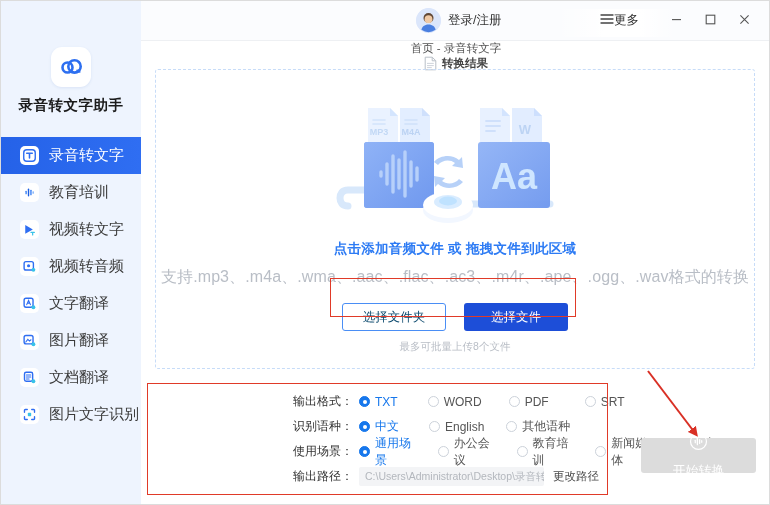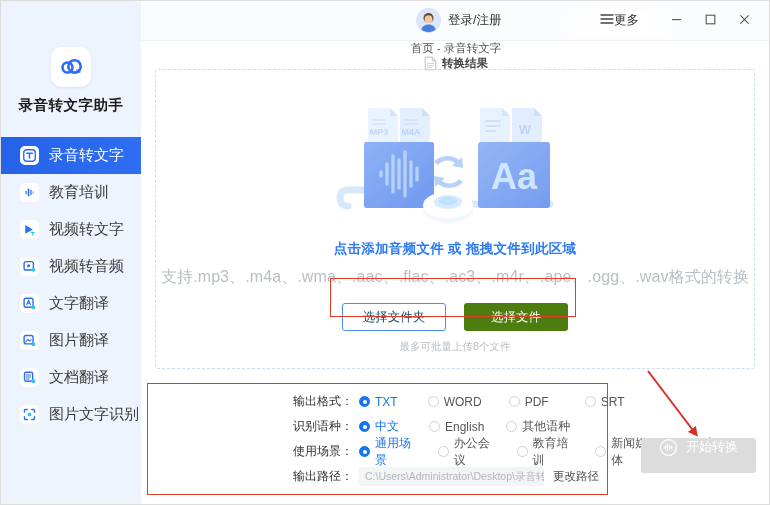--- a/index.html
+++ b/index.html
@@ -171,21 +171,21 @@
     font-size: 12.5px;
     display: flex; align-items: center; justify-content: center;
     cursor: pointer;
   }
   .btn-outline {
     border: 1px solid #4a8ef5;
     color: #0c4a6e;
     background: #ffffff;
   }
   .btn-primary {
-    background: #4d7c0f;
+    background: #1d4ed8;
     color: #ffffff;
   }
   .limit-note {
     margin-top: 9px;
     font-size: 10.5px;
     color: #b9bec6;
   }
 
   
   .anno {
@@ -259,25 +259,26 @@
     cursor: pointer;
   }
 
   
   .start-btn {
     position: absolute;
     left: 640px; top: 437px;
     width: 115px; height: 35px;
     background: #dcdcdc;
     border-radius: 3px;
-    display: flex; justify-content: center;
+    display: flex; align-items: center; justify-content: center;
     gap: 8px;
     color: #ffffff;
     font-size: 13px;
     cursor: default;
+    flex-direction: column;
   }
 
   .arrow-svg {
     position: absolute;
     left: 630px; top: 360px;
     width: 90px; height: 90px;
     z-index: 31;
     pointer-events: none;
   }
   .fade-strip {

